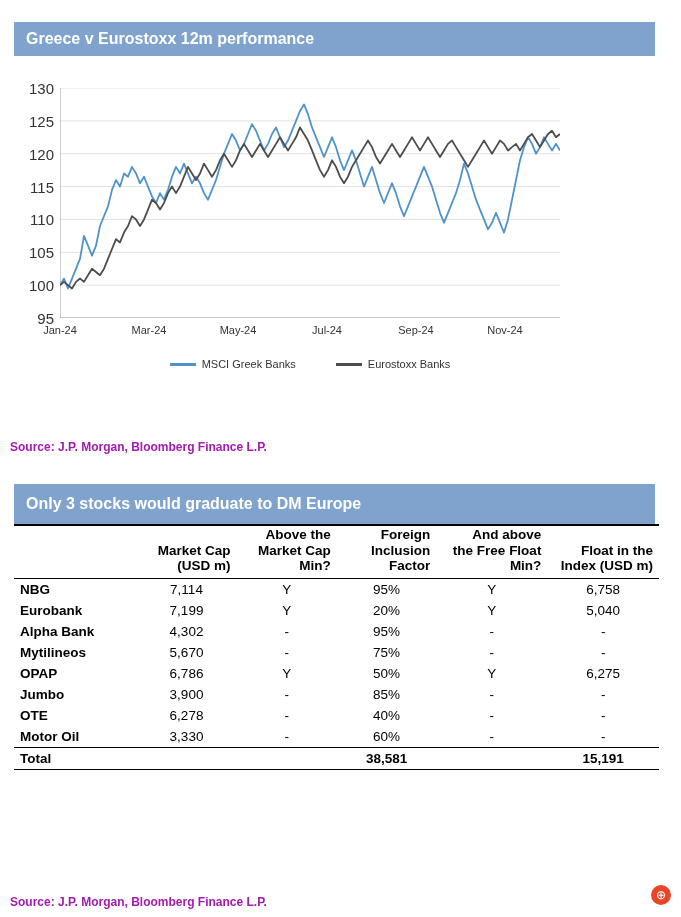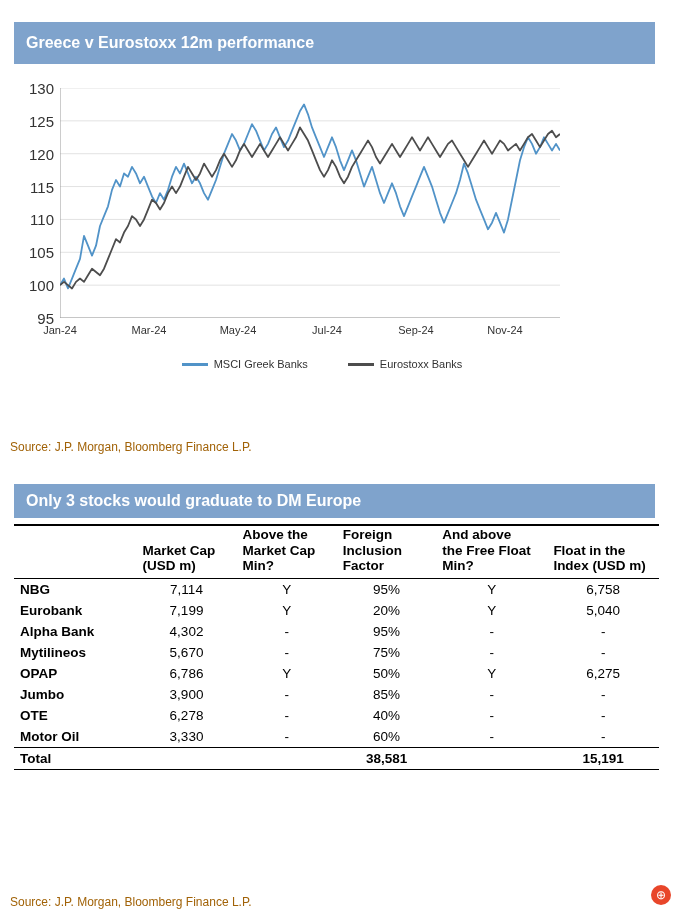--- a/index.html
+++ b/index.html
@@ -29,27 +29,27 @@
     font-size: 16px;
     display: flex;
     align-items: center;
     padding-left: 12px;
     box-sizing: border-box;
   }
   #chart-title-bar {
     left: 14px;
     top: 22px;
     width: 641px;
-    height: 42px;
+    height: 34px;
   }
   #table-title-bar {
     left: 14px;
     top: 484px;
     width: 641px;
-    height: 34px;
+    height: 40px;
   }
   
   #chart-area {
     position: absolute;
     left: 14px;
     top: 66px;
     width: 641px;
     height: 320px;
   }
   #plot {
@@ -72,21 +72,21 @@
     position: absolute;
     top: 236px;
     font-size: 11px;
     color: #333333;
     transform: translateX(-50%);
     white-space: nowrap;
     text-align: center;
   }
   #legend {
     position: absolute;
-    left: 58px;
+    left: 46px;
     top: 292px;
     width: 500px;
     display: flex;
     justify-content: center;
     gap: 40px;
     font-size: 11px;
     color: #333333;
   }
   .legend-item {
     display: flex;
@@ -95,39 +95,40 @@
   }
   .legend-swatch {
     display: inline-block;
     width: 26px;
     height: 3px;
   }
   
   .source {
     position: absolute;
     font-size: 12px;
-    color: #a16207;
+    color: #a21caf;
+    font-weight: bold;
   }
   #source-chart { left: 10px; top: 440px; }
   #source-table { left: 10px; top: 895px; }
   
   #data-table {
     position: absolute;
     left: 14px;
     top: 526px;
     width: 645px;
     border-collapse: collapse;
     font-size: 13.5px;
   }
   #data-table thead th {
     font-weight: bold;
     vertical-align: bottom;
     padding: 1px 6px 4px 6px;
     line-height: 1.15;
-    text-align: left;
+    text-align: right;
   }
   #data-table thead th.left-head {
     text-align: left;
   }
   #data-table thead tr.head-row th {
     border-bottom: 1.5px solid #000000;
   }
   #data-table tbody td {
     padding: 3px 6px;
     text-align: center;

